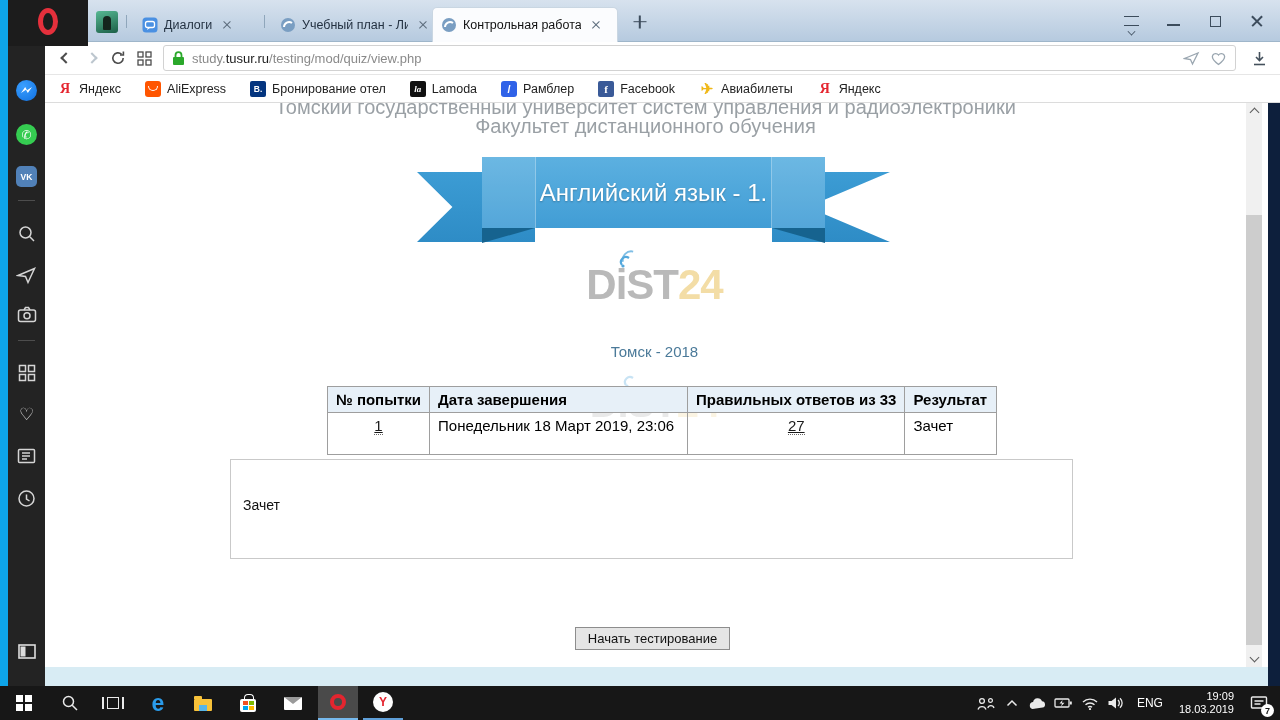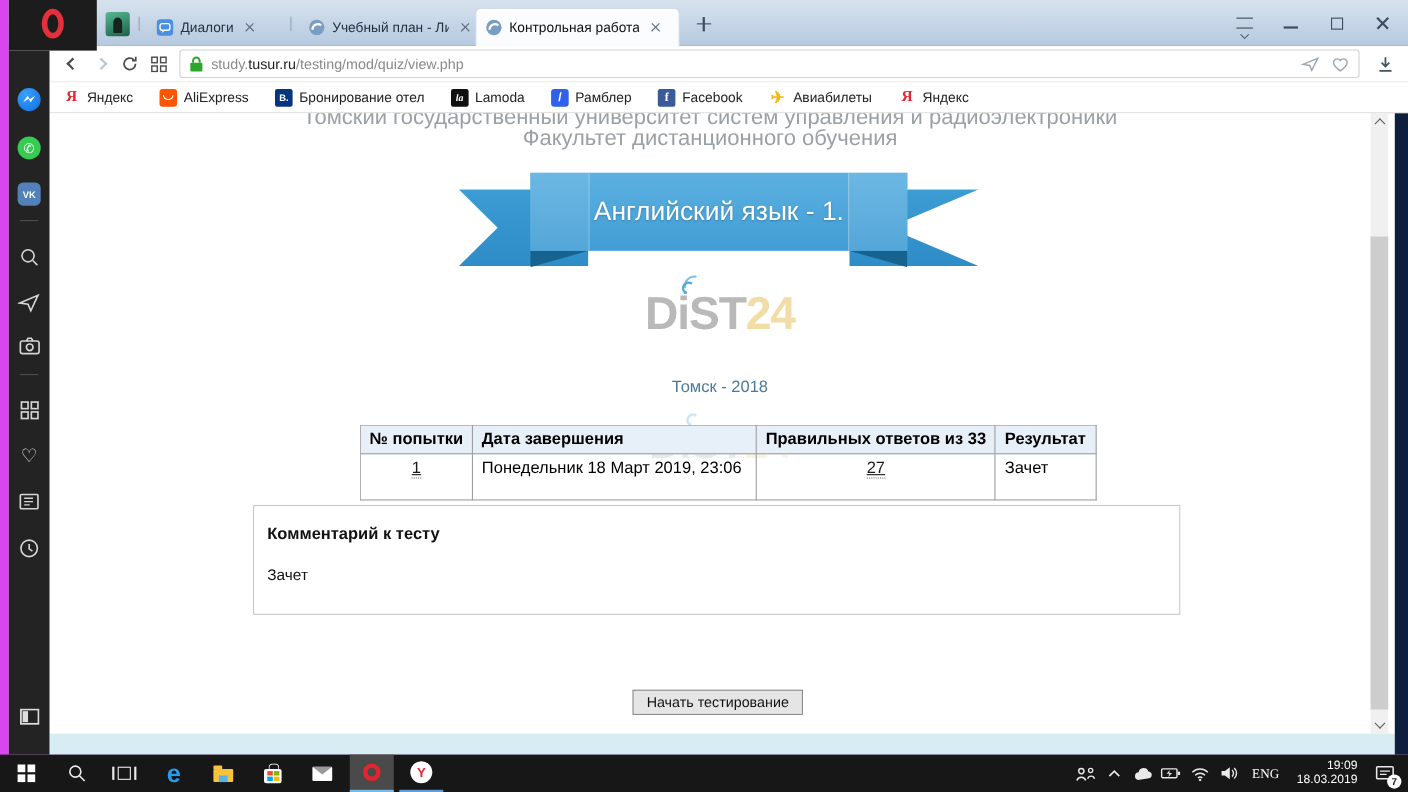--- a/index.html
+++ b/index.html
@@ -1,17 +1,17 @@
 <!DOCTYPE html>
 <html><head>
 <meta charset="utf-8">
 <style>
   * { margin:0; padding:0; box-sizing:border-box; }
   body { font-family:"Liberation Sans", sans-serif; }
-  #screen { position:relative; width:1280px; height:720px; background:#d946ef; overflow:hidden; }
+  #screen { position:relative; width:1280px; height:720px; background:#0ea5e9; overflow:hidden; }
 
   
   .window { position:absolute; left:8px; top:0; width:1272px; height:686px; background:#fff; }
 
   
   .titlebar { position:absolute; left:0; top:0; width:1272px; height:42px;
               background:linear-gradient(180deg,#d7e2ee,#b6cadf); border-bottom:1px solid #9fb6ca; }
   .opera-box { position:absolute; left:0; top:0; width:80px; height:46px; background:#1c1c1c; z-index:6; cursor:pointer; }
   .opera-o { width:20px; height:27px; border:5px solid #e5303c; border-radius:50%; margin:8px auto 0; }
   .pinned-tab { position:absolute; left:88px; top:11px; width:22px; height:22px; border-radius:3px;
@@ -167,21 +167,21 @@
   .store i:nth-child(1){background:#f25022}.store i:nth-child(2){background:#7fba00}
   .store i:nth-child(3){background:#00a4ef}.store i:nth-child(4){background:#ffb900}
   .mail { position:relative; width:18px; height:13px; background:#fff; border-radius:1px; overflow:hidden; }
   .mail::before { content:""; position:absolute; left:0; top:0; border-left:9px solid transparent;
            border-right:9px solid transparent; border-top:7px solid #9a9a9a; }
   .tb-opera { width:16px; height:16px; border:4px solid #e3252f; border-radius:50%; }
   .ya-circle { width:20px; height:20px; border-radius:50%; background:#fff; display:flex; align-items:center; justify-content:center;
                color:#e5252f; font-weight:bold; font-size:12px; }
   .tray { position:absolute; right:0; top:0; height:34px; display:flex; align-items:center; }
   .tr { width:26px; height:34px; display:flex; align-items:center; justify-content:center; cursor:pointer; flex:none; }
-  .lang { font-size:12px; color:#fff; padding:0 8px; cursor:pointer;font-family:Liberation Serif, serif; }
+  .lang { font-size:12px; color:#fff; padding:0 8px; cursor:pointer; }
   .clock { font-size:11px; color:#fff; text-align:right; line-height:13px; padding:0 8px; cursor:pointer; }
   .action { position:relative; width:34px; height:34px; display:flex; align-items:center; justify-content:center; cursor:pointer; margin-right:4px; }
   .badge { position:absolute; right:2px; bottom:3px; width:13px; height:13px; border-radius:50%; background:#fff;
            color:#171717; font-size:9px; font-weight:bold; display:flex; align-items:center; justify-content:center; }
 </style>
 </head>
 <body>
 
 <div id="screen">
   <div class="window">
@@ -420,21 +420,20 @@
         <tr>
           <td class="td-center"><span class="cell-link">1</span></td>
           <td>Понедельник 18 Март 2019, 23:06</td>
           <td class="td-center"><span class="cell-link">27</span></td>
           <td>Зачет</td>
         </tr>
       </tbody>
         </table>
 
       <div class="comment-box">
-        <div class="comment-title">Комментарий к тесту</div>
         <div class="comment-body">Зачет</div>
       </div>
 
 
       <div class="btnrow">
         <button>Начать тестирование</button>
       </div>
     </div>
 
     <div class="scrollbar">

